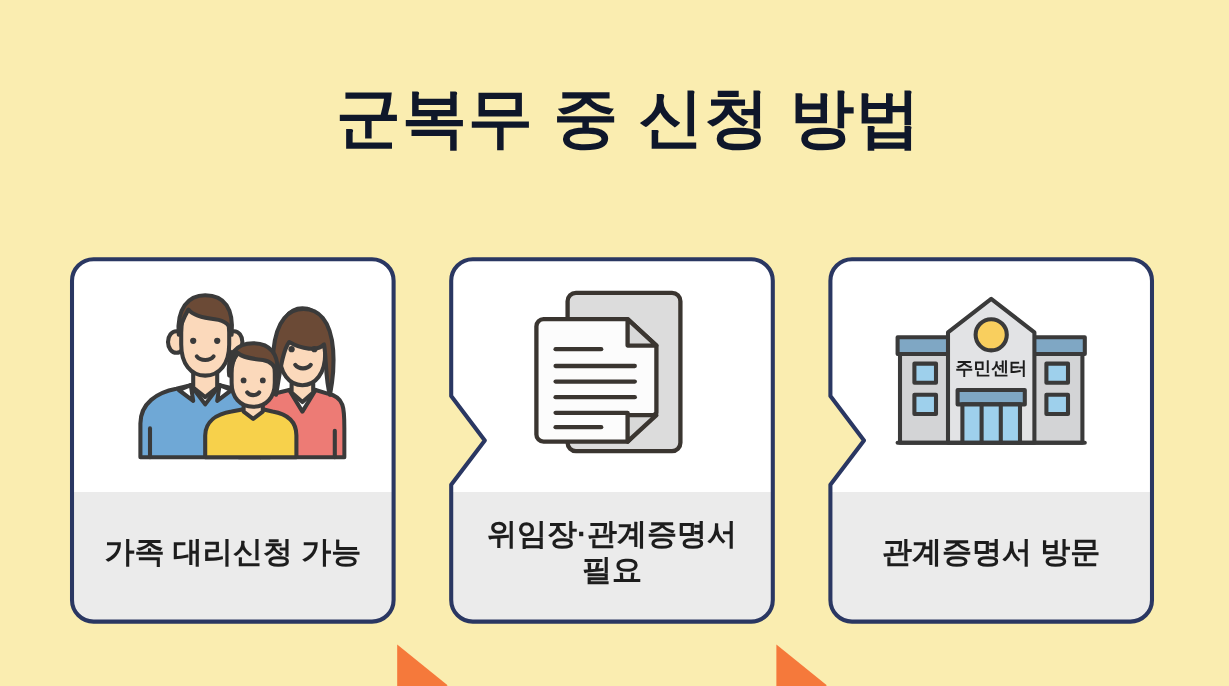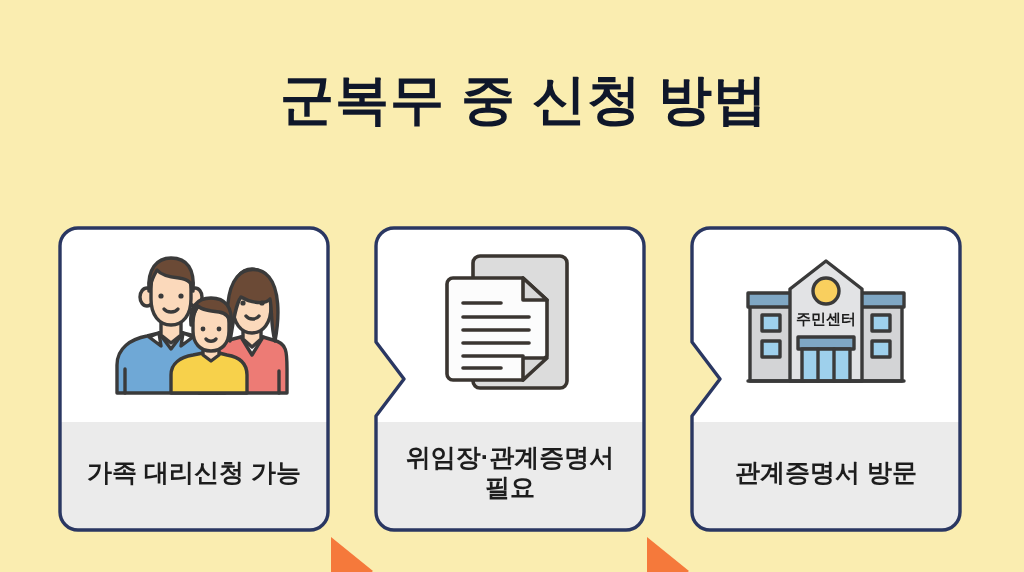--- a/index.html
+++ b/index.html
@@ -38,21 +38,20 @@
     left: 0;
     width: 1024px;
     height: 310px;
   }
 
   .card {
     position: absolute;
     top: 0;
     width: 272px;
     height: 306px;
-    margin-top: 12px;
   }
   .card-1 { left: 58px; }
   .card-2 { left: 374px; }
   .card-3 { left: 690px; }
 
   
   .card-shape {
     position: absolute;
     inset: 0;
     width: 272px;

